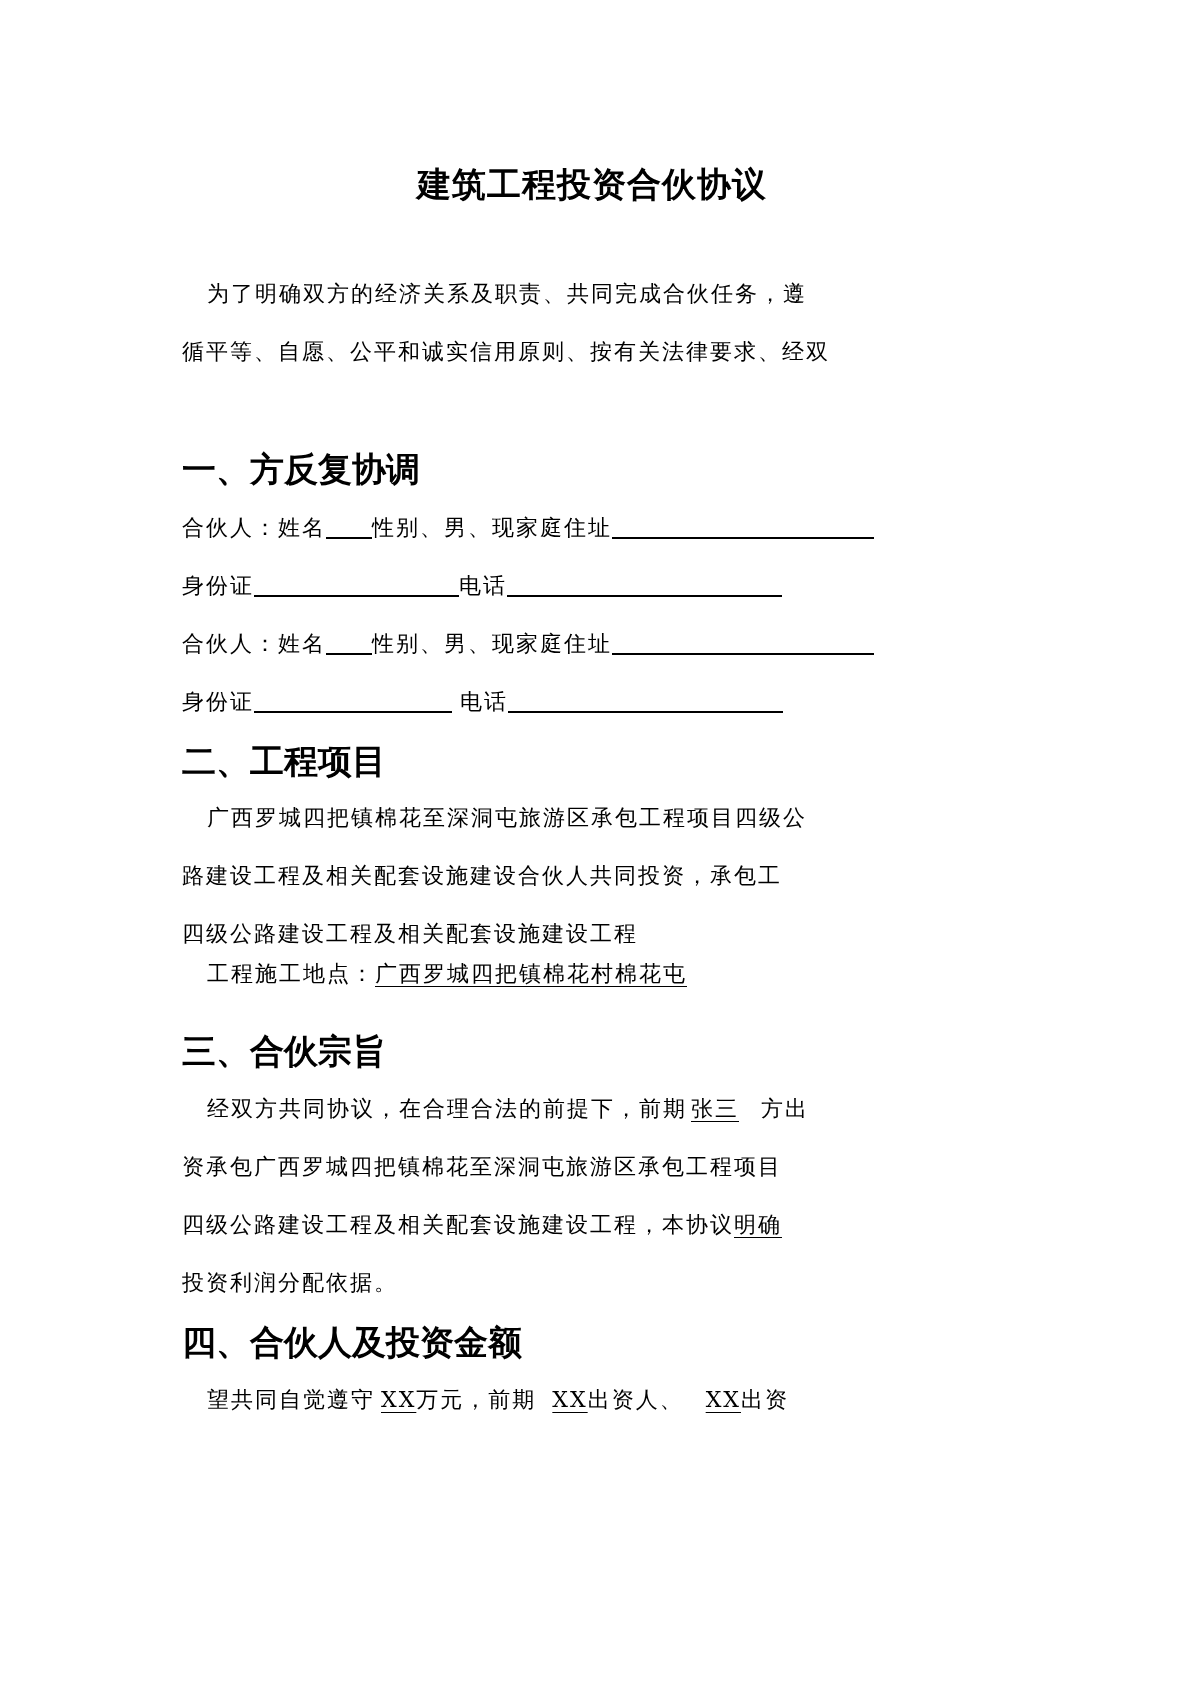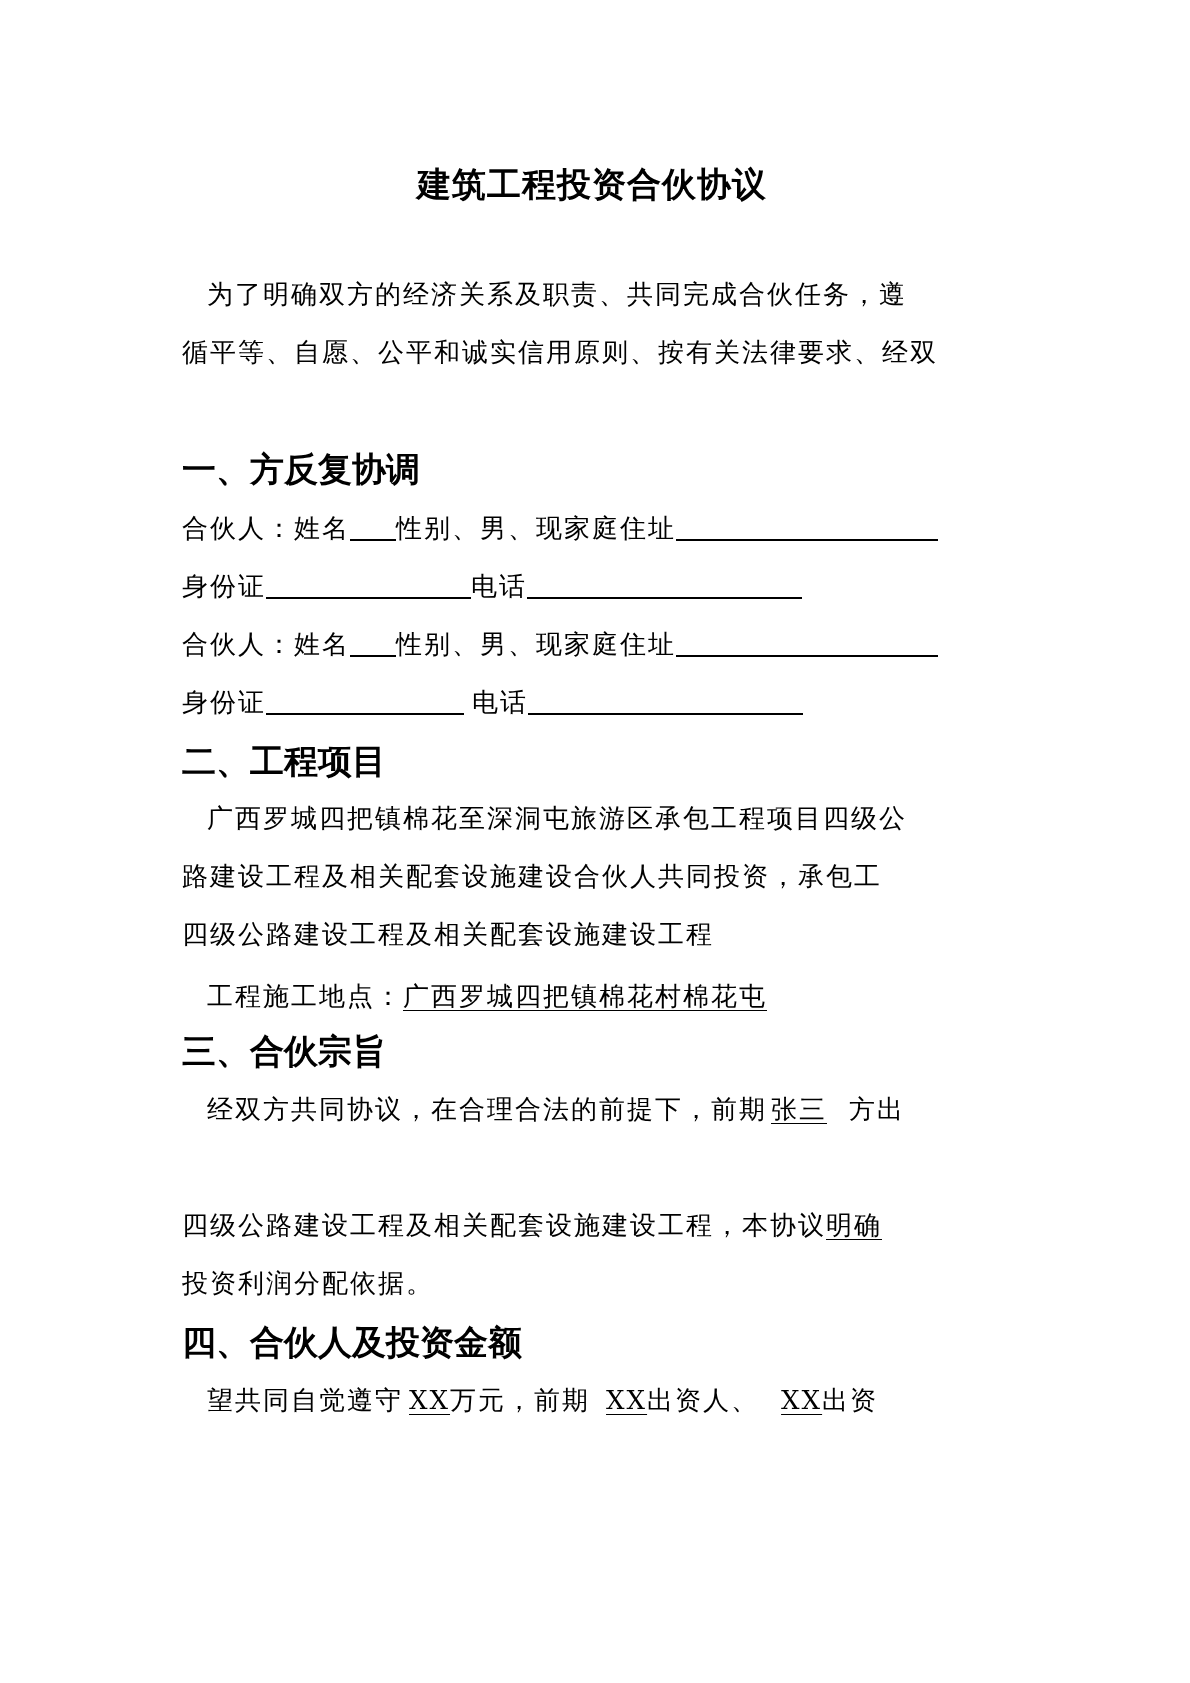--- a/index.html
+++ b/index.html
@@ -5,21 +5,21 @@
   html, body { margin: 0; padding: 0; background: #ffffff; }
   body { width: 1190px; height: 1683px; position: relative; overflow: hidden; color: #000; }
   .page { position: absolute; left: 0; top: 0; width: 1190px; height: 1683px; background: #fff; }
   .title {
     position: absolute; left: 0; width: 1184px; top: 160px; text-align: center;
     font-family: "DejaVu Sans", sans-serif; font-weight: bold; font-size: 34px; line-height: 48px;
     letter-spacing: 1px;
   }
   .line {
     position: absolute; left: 182px; width: 830px; white-space: nowrap;
-    font-family: "DejaVu Serif", serif; font-size: 26px; line-height: 44px;
+    font-family: "DejaVu Serif", serif; font-size: 22px; line-height: 44px;
     letter-spacing: 2px;
   }
   .indent { padding-left: 25px; }
   .heading {
     position: absolute; left: 182px; white-space: nowrap;
     font-family: "DejaVu Sans", sans-serif; font-weight: bold; font-size: 34px; line-height: 48px;
   }
   .blank {
     display: inline-block; border-bottom: 2px solid #000; height: 30px; vertical-align: baseline;
     margin-bottom: -4px;
@@ -48,28 +48,29 @@
     <span>合伙人：姓名</span><span class="blank" style="width:46px;"></span><span>性别、男、现家庭住址</span><span class="blank" style="width:262px;"></span>
   </div>
   <div class="line" style="top:680px;">
     <span>身份证</span><span class="blank" style="width:198px;"></span><span style="display:inline-block;width:8px;"></span><span>电话</span><span class="blank" style="width:275px;"></span>
   </div>
 
   <div class="heading" style="top:737px;">二、工程项目</div>
   <div class="line indent" style="top:796px;">广西罗城四把镇棉花至深洞屯旅游区承包工程项目四级公</div>
   <div class="line" style="top:854px;">路建设工程及相关配套设施建设合伙人共同投资，承包工</div>
   <div class="line" style="top:912px;">四级公路建设工程及相关配套设施建设工程</div>
-  <div class="line indent" style="top:976px;font-family:Liberation Mono, monospace;">
+  <div class="line indent" style="top:952px;">
     <span>工程施工地点：</span><span class="u">广西罗城四把镇棉花村棉花屯</span>
   </div>
 
   <div class="heading" style="top:1027px;">三、合伙宗旨</div>
   <div class="line indent" style="top:1087px;">
     <span>经双方共同协议，在合理合法的前提下，前期</span><span class="u" style="padding:0 4px;"><span>张三</span><span style="display:inline-block;width:18px;"></span></span><span>方出</span>
   </div>
+  <div class="line" style="top:1145px;">资承包广西罗城四把镇棉花至深洞屯旅游区承包工程项目</div>
   <div class="line" style="top:1203px;">
     <span>四级公路建设工程及相关配套设施建设工程，本协议</span><span class="u">明确</span>
   </div>
   <div class="line" style="top:1261px;">投资利润分配依据。</div>
 
   <div class="heading" style="top:1318px;">四、合伙人及投资金额</div>
   <div class="line indent" style="top:1378px;">
     <span>望共同自觉遵守</span><span class="u" style="margin-left:6px;">XX</span><span>万元，前期</span><span class="u" style="padding-left:16px;"><span>XX</span></span><span>出资人、</span><span class="u" style="padding-left:22px;"><span>XX</span></span><span>出资</span>
   </div>
 

